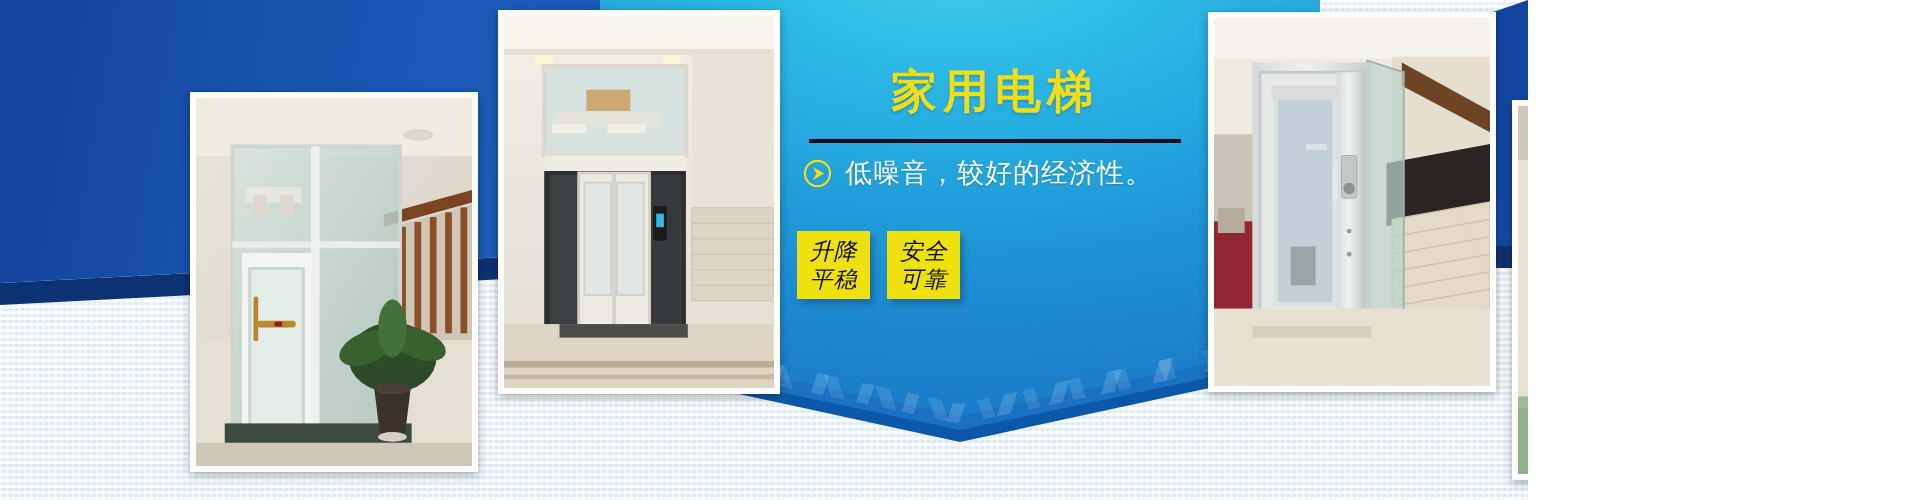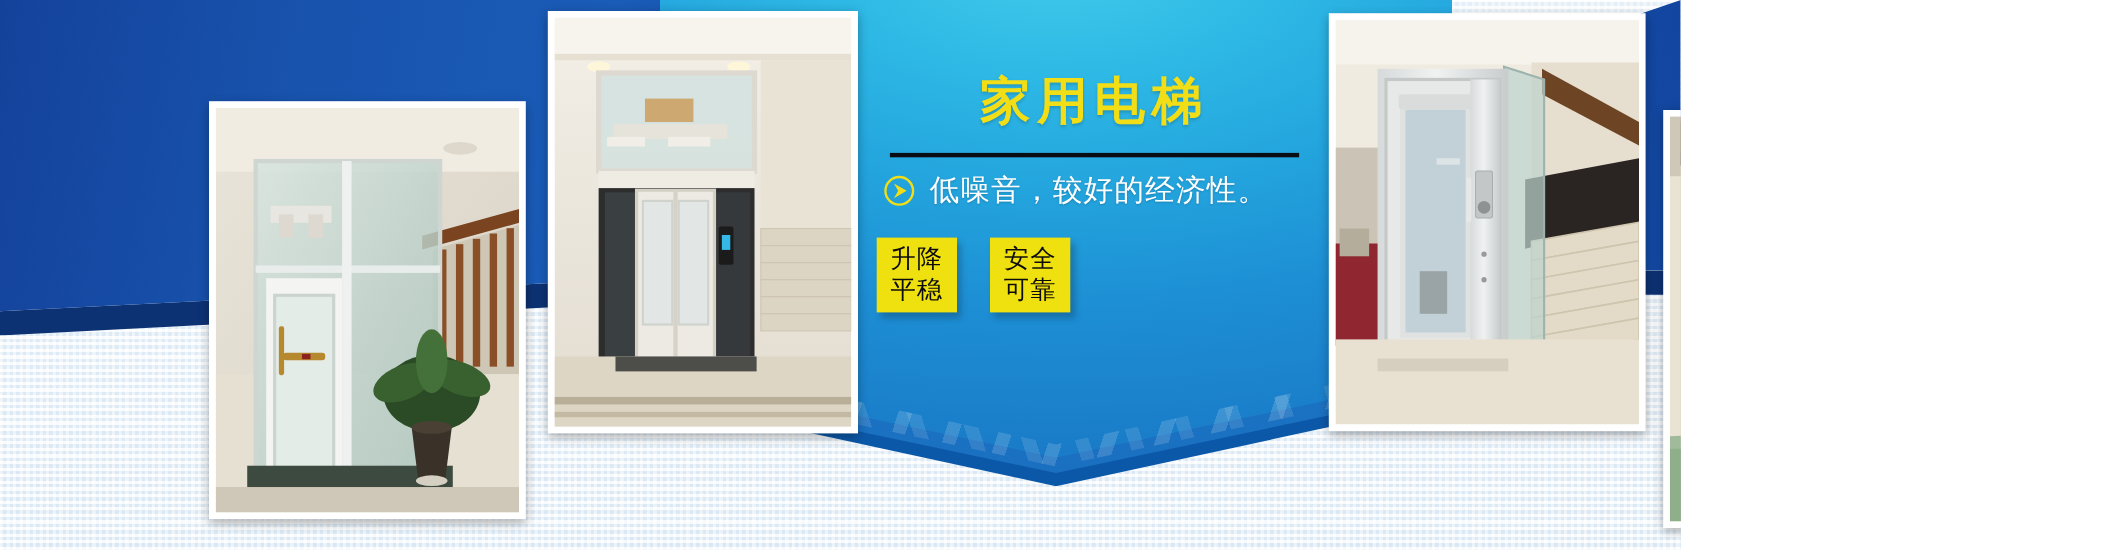--- a/index.html
+++ b/index.html
@@ -102,21 +102,21 @@
   .rule{width:372px;height:4px;background:#0b0d14;margin:25px auto 0;}
   .tagline{
     display:flex;align-items:center;gap:13px;margin-top:12px;padding-left:8px;
   }
   .arrow-icon{width:29px;height:29px;flex:none;}
   .tagline-text{
     color:#ffffff;font-size:27px;letter-spacing:1px;white-space:nowrap;
     font-family:"DejaVu Sans","Liberation Sans",sans-serif;
     text-shadow:0 1px 2px rgba(0,0,0,.2);
   }
-  .badges{display:flex;gap:30px;margin-top:25px;padding-left:2px;}
+  .badges{display:flex;gap:17px;margin-top:40px;padding-left:2px;font-style:italic;}
   .badge{
     width:73px;height:68px;background:#efe010;
     display:flex;flex-direction:column;align-items:center;justify-content:center;
     color:#0c0c0c;font-size:23px;line-height:1.22;letter-spacing:1px;
     box-shadow:4px 5px 6px rgba(0,0,0,.22);
     font-family:"DejaVu Sans","Liberation Sans",sans-serif;
   }
 
   
   .photo{

